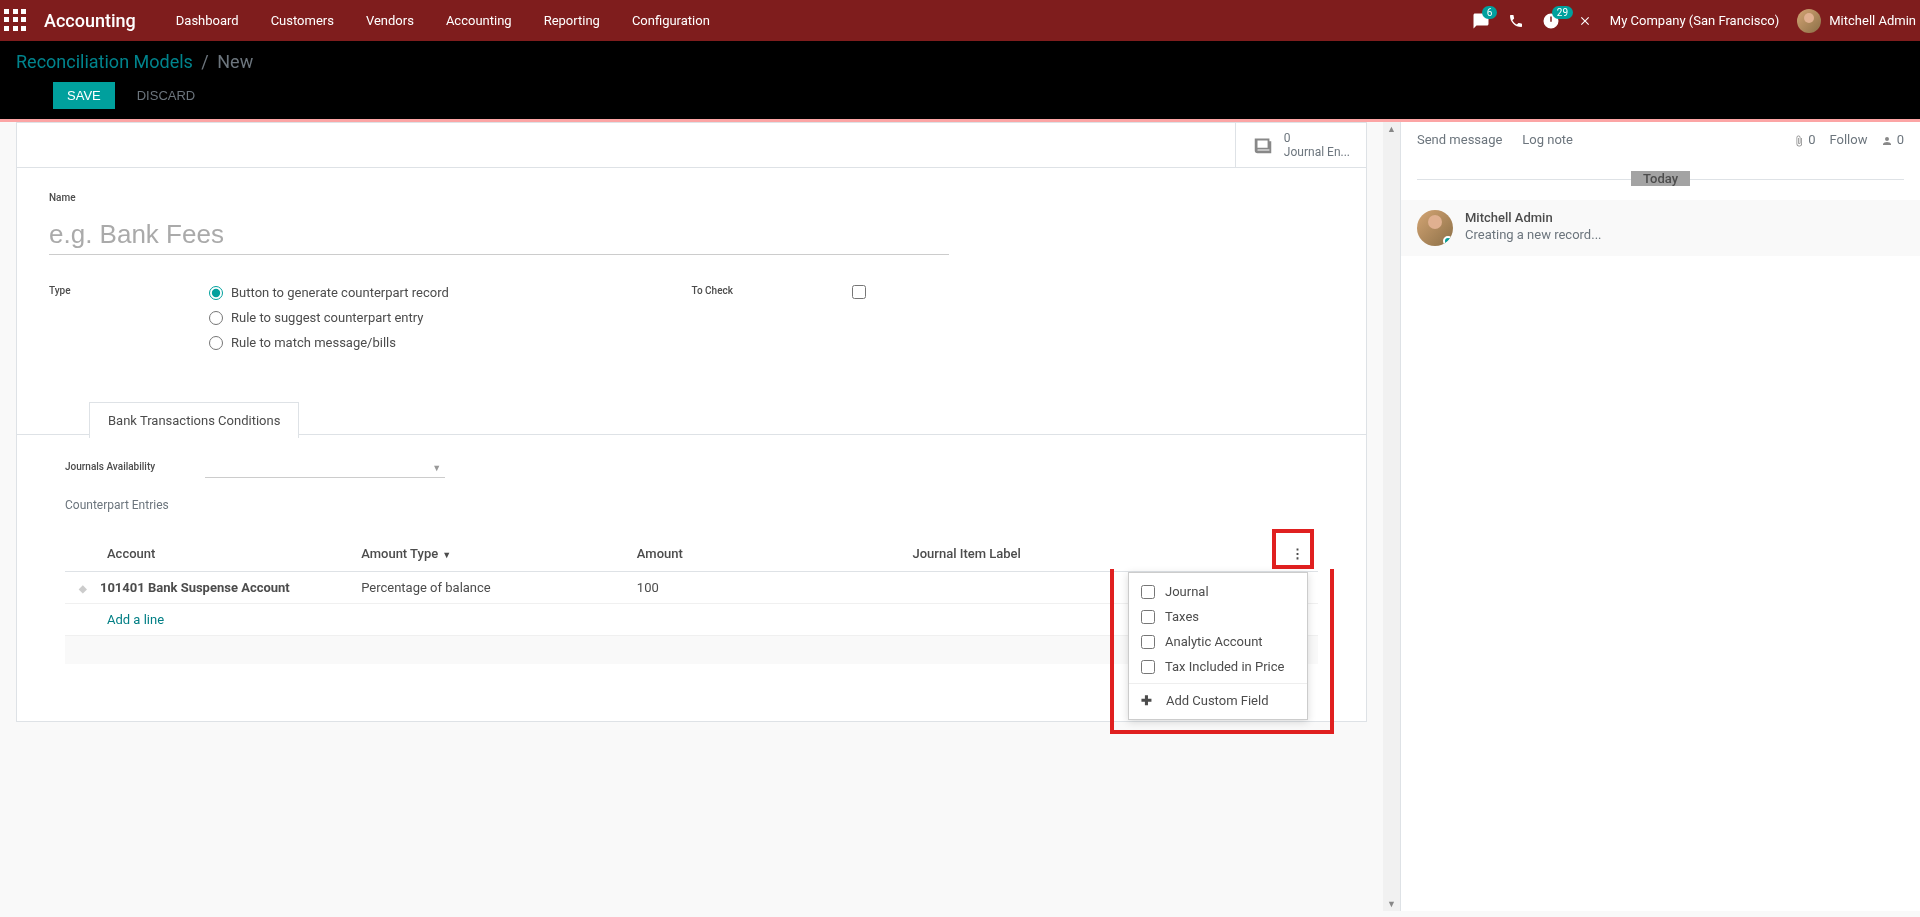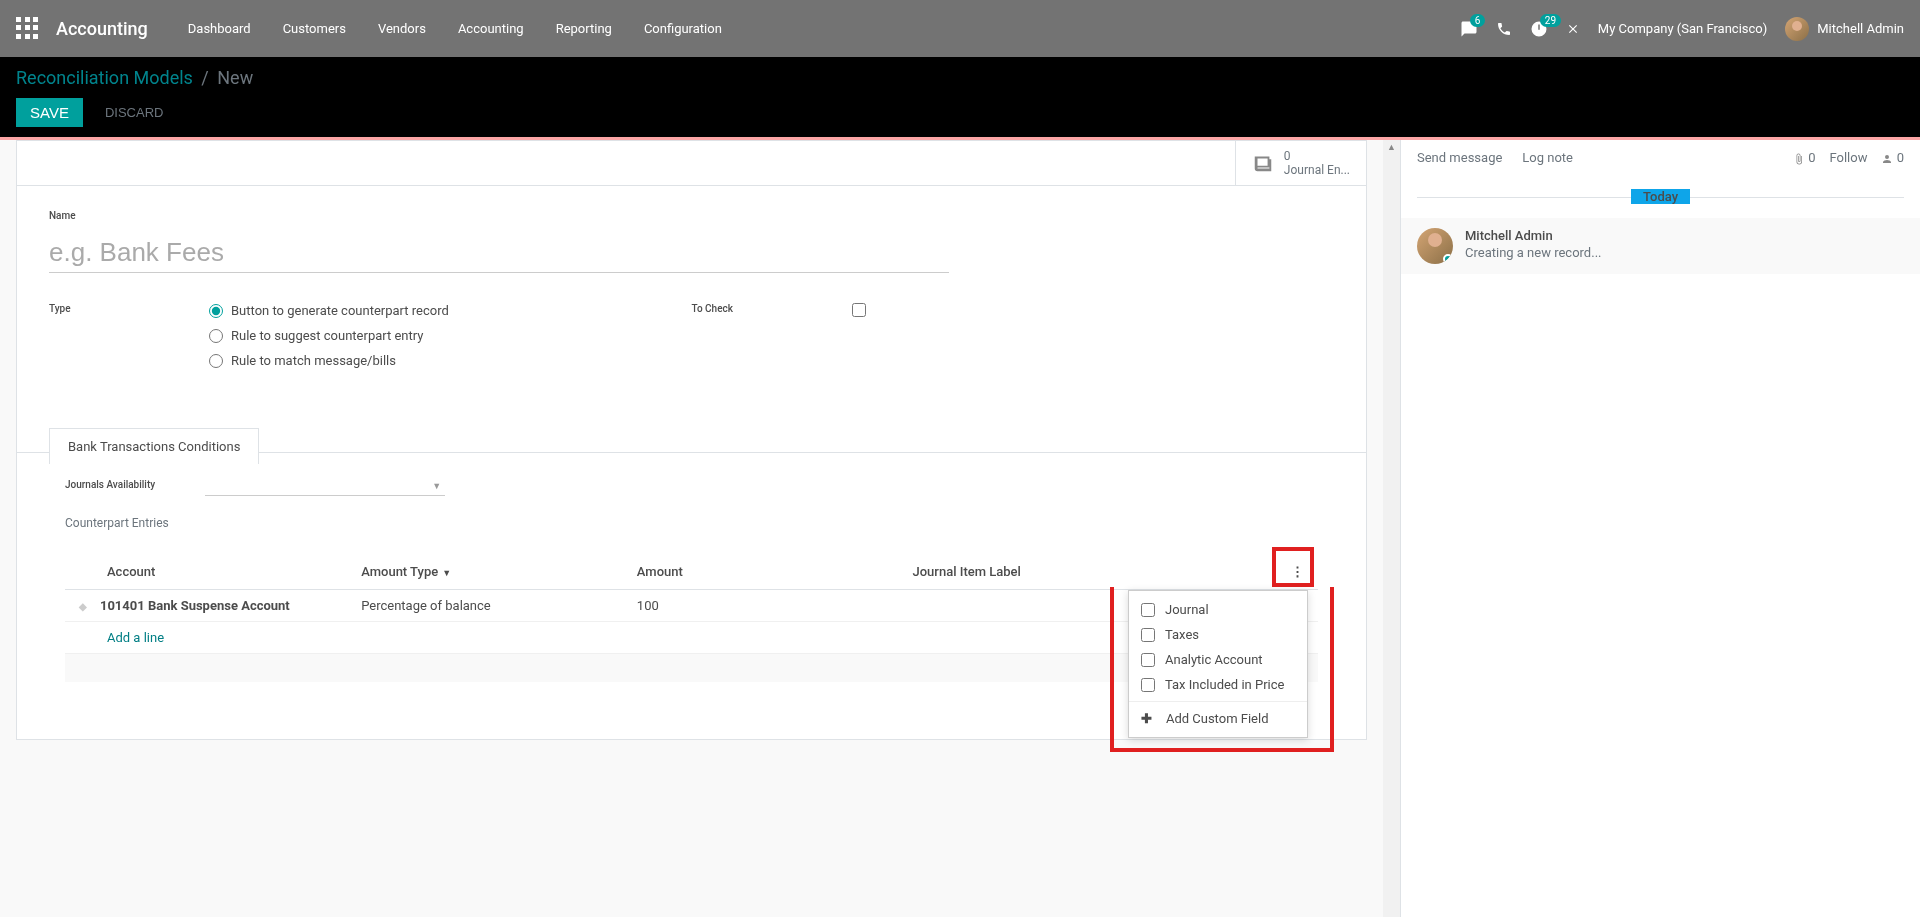--- a/index.html
+++ b/index.html
@@ -1,39 +1,39 @@
 <!DOCTYPE html>
 <html><head>
 <meta charset="utf-8">
 <style>
 * { margin: 0; padding: 0; box-sizing: border-box; }
 body { font-family: -apple-system, BlinkMacSystemFont, "Segoe UI", Roboto, "Helvetica Neue", Arial, sans-serif; font-size: 13px; color: #4c4c4c; background: #f9f9f9; }
 
 
-.navbar { background: #737373; height: 57px; display: flex; align-items: center; color: #fff; padding: 0 16px; }
+.navbar { background: #7f1d1d; height: 41px; display: flex; align-items: center; color: #fff; padding: 0 4px; }
 .apps-icon { width: 24px; height: 24px; display: grid; grid-template-columns: repeat(3, 1fr); grid-template-rows: repeat(3, 1fr); gap: 2px; margin-right: 16px; cursor: pointer; }
 .apps-icon span { background: #fff; width: 5px; height: 5px; }
 .app-name { font-size: 18px; font-weight: 500; margin-right: 24px; }
 .nav-menu { display: flex; gap: 0; flex: 1; }
 .nav-item { padding: 12px 16px; cursor: pointer; font-size: 13px; }
 .nav-right { display: flex; align-items: center; gap: 18px; }
 .nav-icon { position: relative; cursor: pointer; display: flex; align-items: center; }
 .badge { background: #00A09D; color: #fff; font-size: 10px; border-radius: 8px; padding: 1px 5px; position: absolute; top: -6px; left: 10px; }
 .company-name { font-size: 13px; cursor: pointer; }
 .user-section { display: flex; align-items: center; gap: 8px; cursor: pointer; }
 .avatar-small { width: 24px; height: 24px; border-radius: 50%; background: linear-gradient(135deg, #d4a574, #8b6f47); position: relative; overflow: hidden; }
 .avatar-small::after { content: ''; position: absolute; width: 10px; height: 10px; background: #e0b090; border-radius: 50%; top: 4px; left: 7px; }
 
 
 .control-panel { background: #000000; padding: 10px 16px; border-bottom: 3px solid #fca5a5; }
 .breadcrumb { font-size: 18px; color: #6c757d; margin-bottom: 10px; }
 .breadcrumb a { color: #00848D; text-decoration: none; cursor: pointer; }
 .breadcrumb .sep { color: #6c757d; margin: 0 4px; }
 .cp-buttons { display: flex; gap: 8px; align-items: center; }
-.btn-primary { background: #00A09D; color: #fff; border: none; padding: 6px 14px; font-size: 15px; font-weight: 500; cursor: pointer; text-transform: uppercase; }
+.btn-primary { background: #00A09D; color: #fff; border: none; padding: 6px 14px; font-size: 13px; font-weight: 500; cursor: pointer; text-transform: uppercase; margin-left: 37px; }
 .btn-discard { background: transparent; border: none; color: #6c757d; padding: 6px 14px; font-size: 13px; cursor: pointer; text-transform: uppercase; font-weight: 500; }
 
 
 .main-container { display: flex; height: calc(100vh - 128px); }
 .form-area { flex: 1; padding: 0; overflow-y: auto; position: relative; }
 .scrollbar { width: 17px; background: #f1f1f1; position: relative; }
 .scrollbar::before { content: '▲'; position: absolute; top: 2px; left: 4px; font-size: 9px; color: #888; }
 .scrollbar::after { content: '▼'; position: absolute; bottom: 2px; left: 4px; font-size: 9px; color: #888; }
 .chatter { width: 520px; border-left: 1px solid #dee2e6; background: #fff; display: flex; flex-direction: column; }
 
@@ -53,21 +53,21 @@
 .form-col { flex: 1; display: flex; }
 .form-col .field-label { width: 160px; flex-shrink: 0; }
 .radio-group { display: flex; flex-direction: column; gap: 10px; }
 .radio-item { display: flex; align-items: center; gap: 8px; cursor: pointer; }
 .radio-item input[type="radio"] { accent-color: #00A09D; width: 14px; height: 14px; }
 .checkbox-input { width: 14px; height: 14px; cursor: pointer; }
 
 
 .tabs { margin: 24px 32px 0; }
 .tab-header { display: flex; border-bottom: 1px solid #dee2e6; margin-left: -32px; margin-right: -32px; padding-left: 32px; }
-.tab { padding: 10px 18px; border: 1px solid #dee2e6; border-bottom: none; background: #fff; cursor: pointer; position: relative; top: 12px; font-size: 13px; }
+.tab { padding: 10px 18px; border: 1px solid #dee2e6; border-bottom: none; background: #fff; cursor: pointer; position: relative; top: 4px; font-size: 13px; margin-left: 40px; }
 .tab-content { padding: 24px 16px 0 16px; }
 .journals-row { display: flex; align-items: center; gap: 50px; margin-bottom: 20px; }
 .journals-select { width: 240px; border: none; border-bottom: 1px solid #ccc; padding: 4px; display: flex; justify-content: flex-end; }
 .journals-select::after { content: '▼'; font-size: 9px; color: #999; }
 .section-label { font-size: 12px; color: #6c757d; margin-bottom: 24px; }
 
 
 .table-wrap { position: relative; }
 .counterpart-table { width: 100%; border-collapse: collapse; margin-top: 10px; }
 .counterpart-table th { text-align: left; padding: 10px 8px; font-weight: 500; border-bottom: 1px solid #dee2e6; font-size: 13px; }
@@ -93,21 +93,21 @@
 .dropdown-item .plus { font-weight: bold; margin-right: 4px; }
 
 
 .chatter-top { display: flex; justify-content: space-between; padding: 10px 16px; border-bottom: 0; }
 .chatter-actions { display: flex; gap: 20px; }
 .chatter-link { color: #6c757d; cursor: pointer; font-size: 13px; }
 .chatter-right { display: flex; gap: 14px; align-items: center; color: #6c757d; font-size: 13px; }
 .chatter-right span { cursor: pointer; }
 .today-divider { text-align: center; position: relative; margin: 14px 16px; }
 .today-divider::before { content: ''; position: absolute; left: 0; right: 0; top: 50%; border-top: 1px solid #dee2e6; z-index: 0; }
-.today-divider span { background: #0ea5e9; padding: 0 12px; position: relative; z-index: 1; font-weight: 500; font-size: 13px; }
+.today-divider span { background: #a3a3a3; padding: 0 12px; position: relative; z-index: 1; font-weight: 500; font-size: 13px; }
 .message { display: flex; gap: 12px; padding: 10px 16px; background: #f9f9f9; }
 .msg-avatar { width: 36px; height: 36px; border-radius: 50%; background: linear-gradient(135deg, #d4a574, #8b6f47); position: relative; overflow: hidden; flex-shrink: 0; }
 .msg-avatar::after { content: ''; position: absolute; width: 14px; height: 14px; background: #e0b090; border-radius: 50%; top: 5px; left: 11px; }
 .msg-status { width: 10px; height: 10px; background: #00A09D; border-radius: 50%; position: absolute; bottom: 0; right: 0; border: 2px solid #fff; }
 .msg-body { display: flex; flex-direction: column; }
 .msg-author { font-weight: 500; color: #4c4c4c; }
 .msg-text { color: #6c757d; margin-top: 2px; }
 
 svg { display: block; }
 </style>

